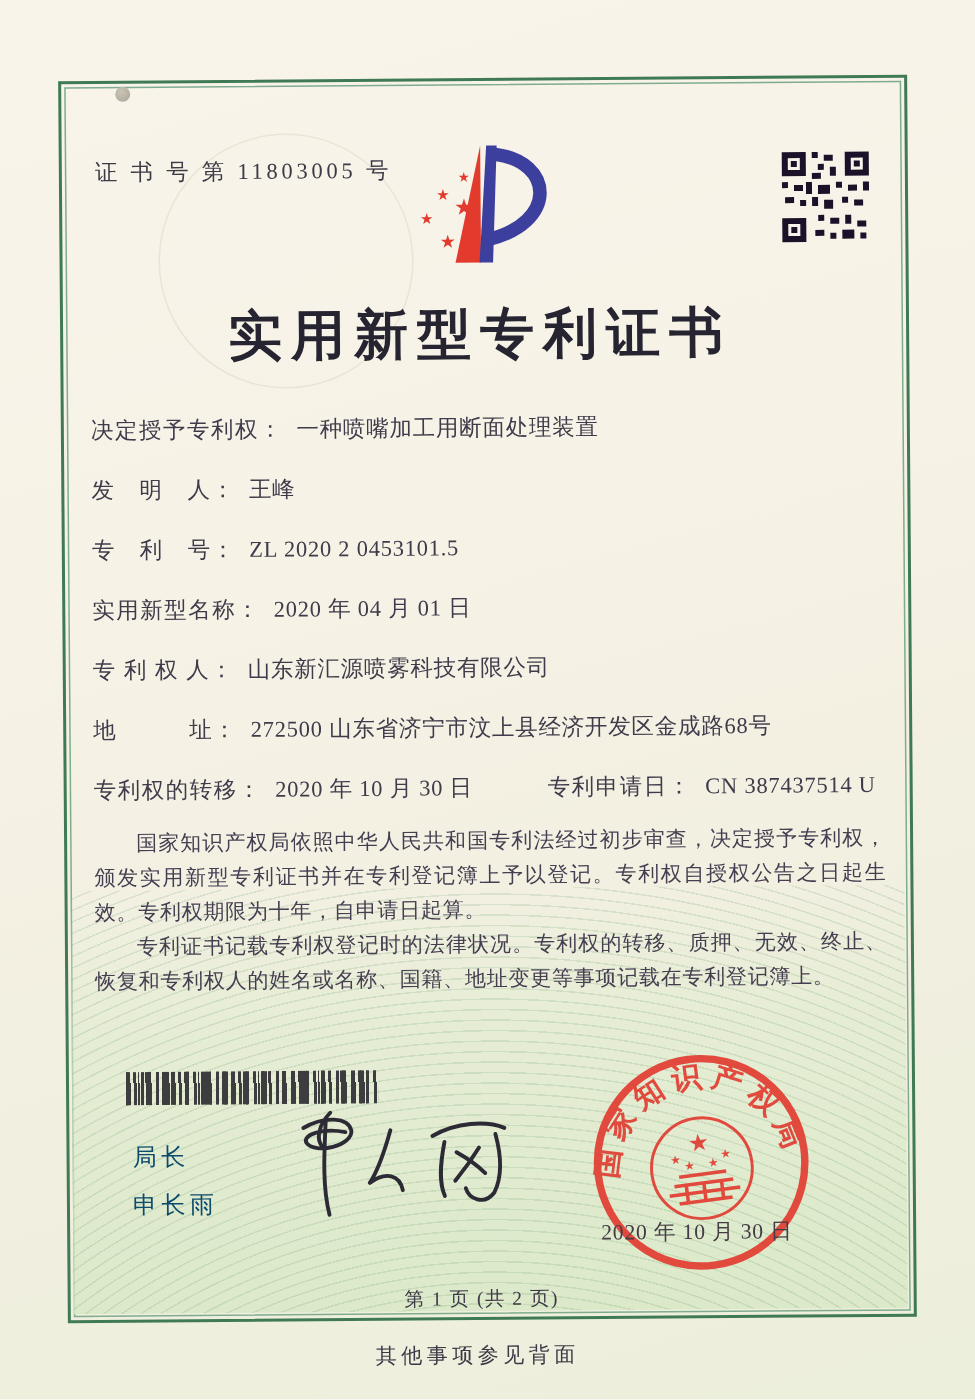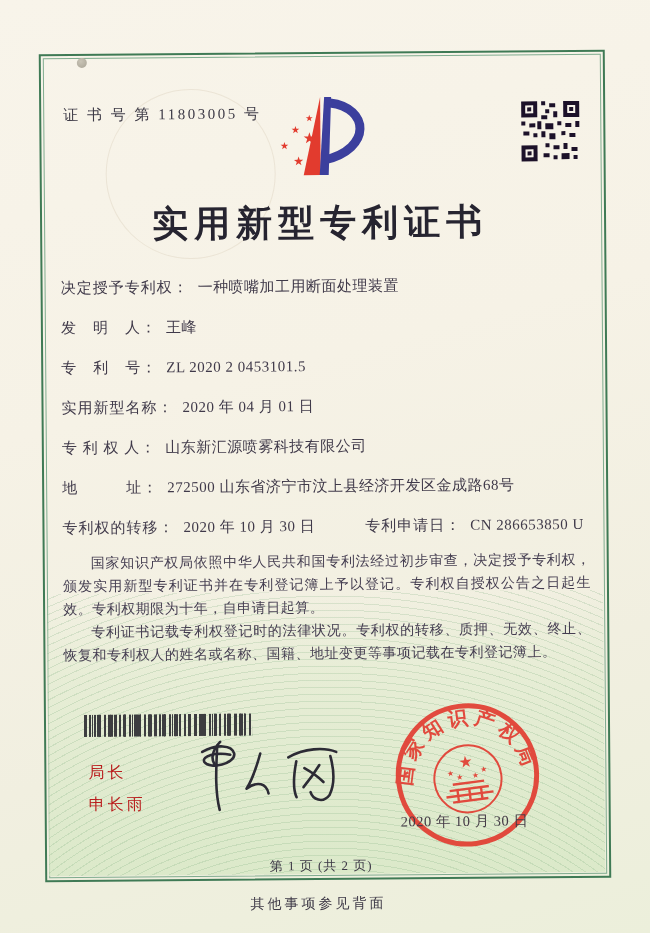--- a/index.html
+++ b/index.html
@@ -43,21 +43,21 @@
   .paras{position:absolute;left:62px;top:550px;width:528px;font-size:14px;line-height:23px;
     color:#453e51;text-align:justify;}
   .paras p{margin:0;text-indent:2em;letter-spacing:0.5px;}
   .barcode{
     position:absolute;left:82px;top:713px;width:168px;height:22px;
     background:
       repeating-linear-gradient(90deg,#3d3d40 0 2px,rgba(0,0,0,0) 2px 5px),
       repeating-linear-gradient(90deg,#3d3d40 0 1px,rgba(0,0,0,0) 1px 8px),
       repeating-linear-gradient(90deg,#3d3d40 0 3px,rgba(0,0,0,0) 3px 13px);
   }
-  .director{position:absolute;left:86px;top:755px;font-size:16px;color:#b91c1c;letter-spacing:3px;line-height:32px;}
+  .director{position:absolute;left:86px;top:755px;font-size:16px;color:#0c4a6e;letter-spacing:3px;line-height:32px;}
   .signature{position:absolute;left:182px;top:733px;}
   .seal{position:absolute;left:386px;top:697px;transform:rotate(-7deg);}
   .seal-date{position:absolute;left:398px;top:813px;font-size:14.5px;color:#443b46;letter-spacing:0.5px;}
   .page-info{position:absolute;left:0;right:14px;top:857px;text-align:center;font-size:13px;
     color:#3d3846;letter-spacing:1px;}
   .footer-note{position:absolute;left:0;right:20px;top:895px;text-align:center;font-size:14px;
     color:#3d3846;letter-spacing:3px;}
 </style>
 </head>
 <body>
@@ -155,21 +155,21 @@
     </div>
     <div class="field-row">
       <span class="flabel">地　　　址：</span>
       <span class="fvalue">272500 山东省济宁市汶上县经济开发区金成路68号</span>
     </div>
     <div class="field-row">
       <span class="flabel">专利权的转移：</span>
       <span class="fvalue">2020 年 10 月 30 日</span>
       <span class="pair2">
         <span class="flabel">专利申请日：</span>
-        <span class="fvalue">CN 286653850 U</span>
+        <span class="fvalue">CN 387437514 U</span>
       </span>
     </div>
   </div>
 
   <div class="paras">
     <p>国家知识产权局依照中华人民共和国专利法经过初步审查，决定授予专利权，颁发实用新型专利证书并在专利登记簿上予以登记。专利权自授权公告之日起生效。专利权期限为十年，自申请日起算。</p>
     <p>专利证书记载专利权登记时的法律状况。专利权的转移、质押、无效、终止、恢复和专利权人的姓名或名称、国籍、地址变更等事项记载在专利登记簿上。</p>
   </div>
 
   <div class="barcode"></div>

